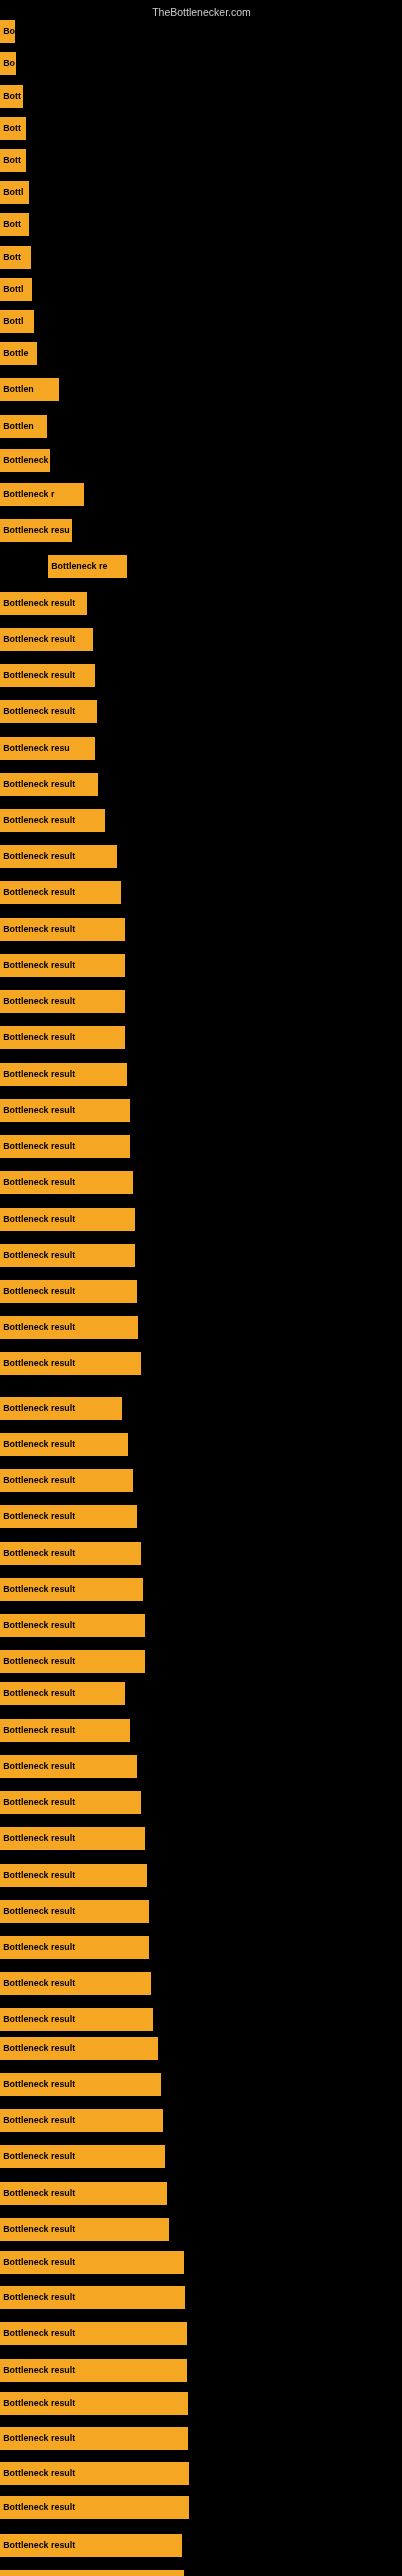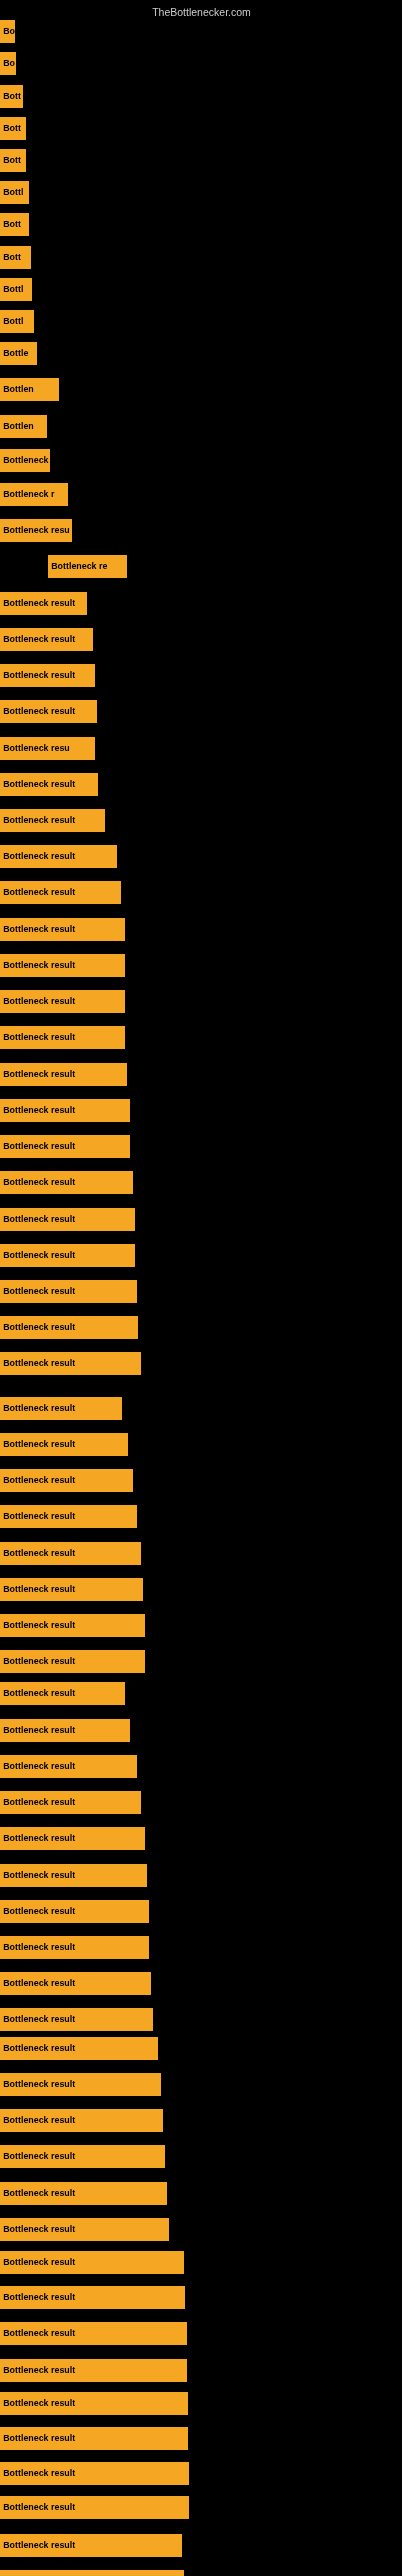--- a/index.html
+++ b/index.html
@@ -84,21 +84,21 @@
 <div class="bar-container" style="top: 378px;">
     <div class="bar" style="width: 59px;">Bottlen</div>
   </div>
 <div class="bar-container" style="top: 415px;">
     <div class="bar" style="width: 47px;">Bottlen</div>
   </div>
 <div class="bar-container" style="top: 449px;">
     <div class="bar" style="width: 50px;">Bottleneck</div>
   </div>
 <div class="bar-container" style="top: 483px;">
-    <div class="bar" style="width: 68px;">Bottleneck r</div>
+    <div class="bar" style="width: 84px;">Bottleneck r</div>
   </div>
 <div class="bar-container" style="top: 519px;">
     <div class="bar" style="width: 72px;">Bottleneck resu</div>
   </div>
 <div class="bar-container" style="top: 555px; margin-left: 48px;">
     <div class="bar" style="width: 79px;">Bottleneck re</div>
   </div>
 <div class="bar-container" style="top: 592px;">
     <div class="bar" style="width: 87px;">Bottleneck result</div>
   </div>

